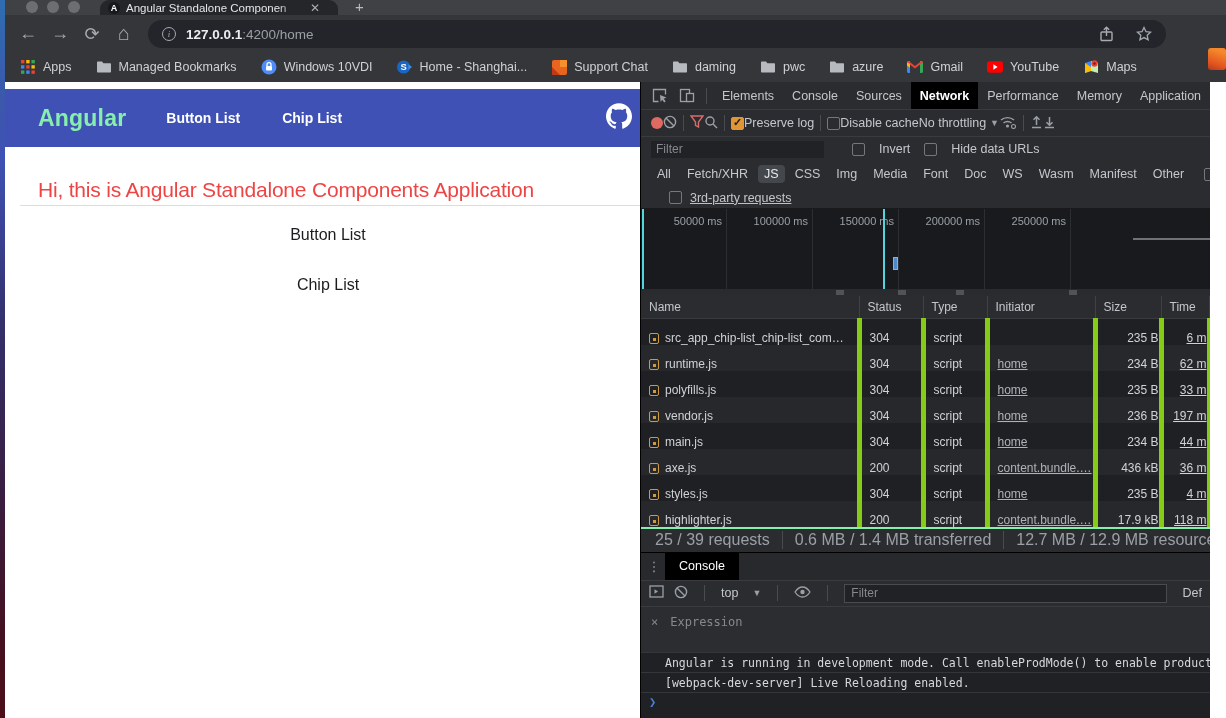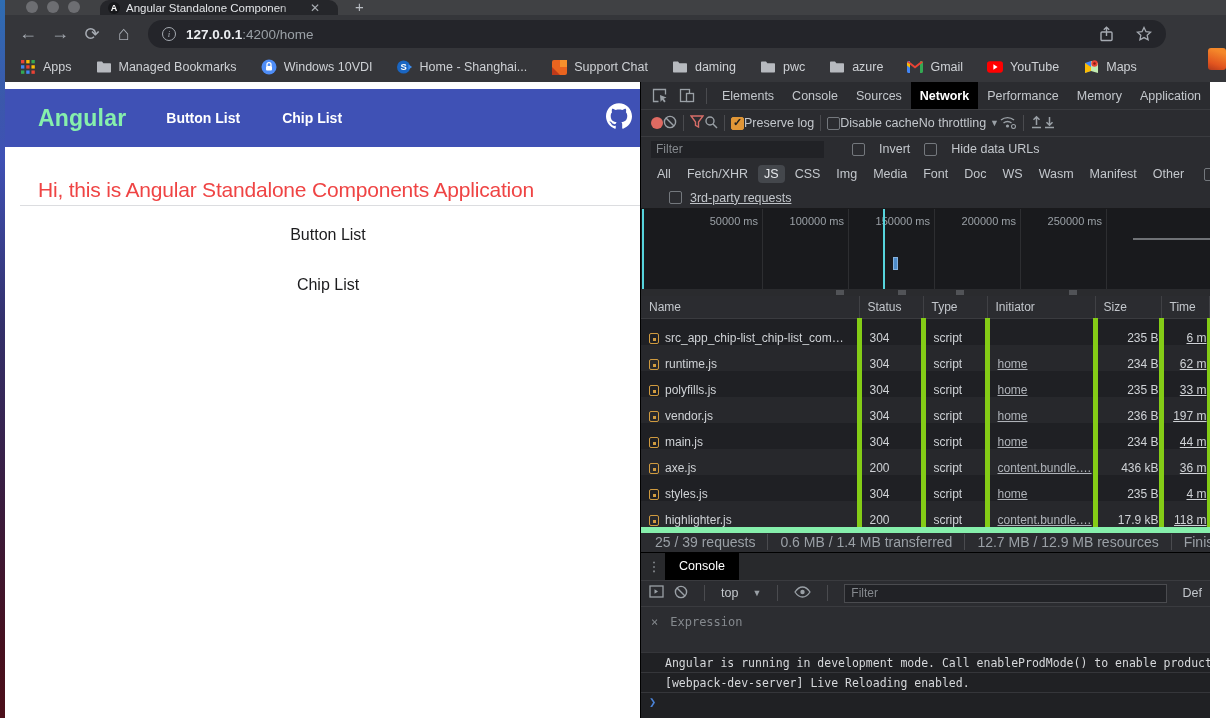--- a/index.html
+++ b/index.html
@@ -77,21 +77,21 @@
   .caret { font-size:9px; color:#9aa0a6; margin-left:4px; }
 
   .flt-row { height:24px; background:#2b2c30; gap:14px; padding:0 10px; }
   .flt-input { width:173px; height:17px; background:#212226; color:#85898e; font-size:12px;
                display:flex; align-items:center; padding-left:5px; }
   .chip-row { height:26px; background:#2b2c30; gap:4px; padding:0 10px; }
   .chip { padding:2px 6px; border-radius:4px; color:#c3c7cc; }
   .chip.selected { background:#44474c; color:#e8eaed; }
   .tp-row { height:22px; background:#2b2c30; gap:8px; padding:0 28px; border-bottom:1px solid #1a1a1c;text-decoration:underline; }
 
-  .overview { position:relative; height:87px; background:#191a1d; border-bottom:1px solid #000; display:flex;padding-left:36px; }
+  .overview { position:relative; height:87px; background:#191a1d; border-bottom:1px solid #000; display:flex; }
   .ov-sec { width:86px; height:80px; border-right:1px solid #2d2e31; color:#9aa0a6; font-size:11px;
             text-align:right; padding:6px 4px 0 0; flex:0 0 auto; }
   .ov-teal-a { position:absolute; left:1px; top:0; width:2px; height:80px; background:var(--timeline_teal,#56d4dc); }
   .ov-teal-b { position:absolute; left:242px; top:0; width:1.5px; height:80px; background:var(--timeline_teal,#56d4dc); }
   .ov-blue { position:absolute; left:252px; top:48px; width:5px; height:13px; background:#4d8bc8; border:1px solid #85b3e0; }
   .ov-gray { position:absolute; left:492px; top:29px; width:78px; height:2px; background:#6f7276; }
   .ov-strip { position:absolute; left:0; top:80px; width:570px; height:7px; background:#2a2b2e; }
   .ov-strip i { position:absolute; top:1px; width:8px; height:5px; background:#515357; }
 
   table.net { border-collapse:collapse; width:570px; table-layout:fixed; font-size:12px; }
@@ -101,21 +101,21 @@
   table.net tr.r:nth-child(odd) td { background:#27282c; }
   table.net tr.r:nth-child(even) td { background:#1f2024; }
   .col-name{width:218px} .col-status{width:64px} .col-type{width:64px} .col-init{width:108px} .col-size{width:66px} .col-time{width:48px}
   td.num, th.num-h { text-align:right; padding-right:6px; }
   td.time { text-align:right; padding-right:2px; border-right:none;text-decoration:underline; }
   .jsic { display:inline-block; width:10px; height:11px; border:1px solid #cf9a3f; border-radius:2px;
           margin-right:6px; vertical-align:-2px; position:relative; }
   .jsic::after { content:""; position:absolute; left:3px; top:4px; width:3px; height:3px; background:#cf9a3f; }
   .init-link { color:#aeb2b8; text-decoration:underline; }
 
-  .summary { height:25px; background:#2b2c30; border-top:6px solid #86efac; color:#9aa0a6; font-size:14px; padding:0 2px; }
+  .summary { height:25px; background:#2b2c30; border-top:2px solid #86efac; color:#9aa0a6; font-size:16px; padding:0 2px; }
   .sum-item { padding:0 12px; border-right:1px solid #4a4b4f; }
   .sum-load { padding:0 10px; color:var(--status_red,#e3665c); font-weight:bold; }
 
   .drawer-tabs { height:28px; background:#28292c; border-top:1px solid #000; gap:4px; padding-left:6px; }
   .dots3 { color:#9aa0a6; font-size:13px; letter-spacing:0; width:14px; text-align:center; }
   .drawer-tab { background:#000; color:#fff; height:100%; display:flex; align-items:center; padding:0 14px; }
 
   .con-toolbar { height:27px; background:#2b2c30; border-top:1px solid #3a3b3f; border-bottom:1px solid #3a3b3f;
                  gap:10px; padding:0 8px; }
   .con-filter { width:386px; height:19px; border:1px solid #4a4b4f; background:#212226; color:#85898e;

